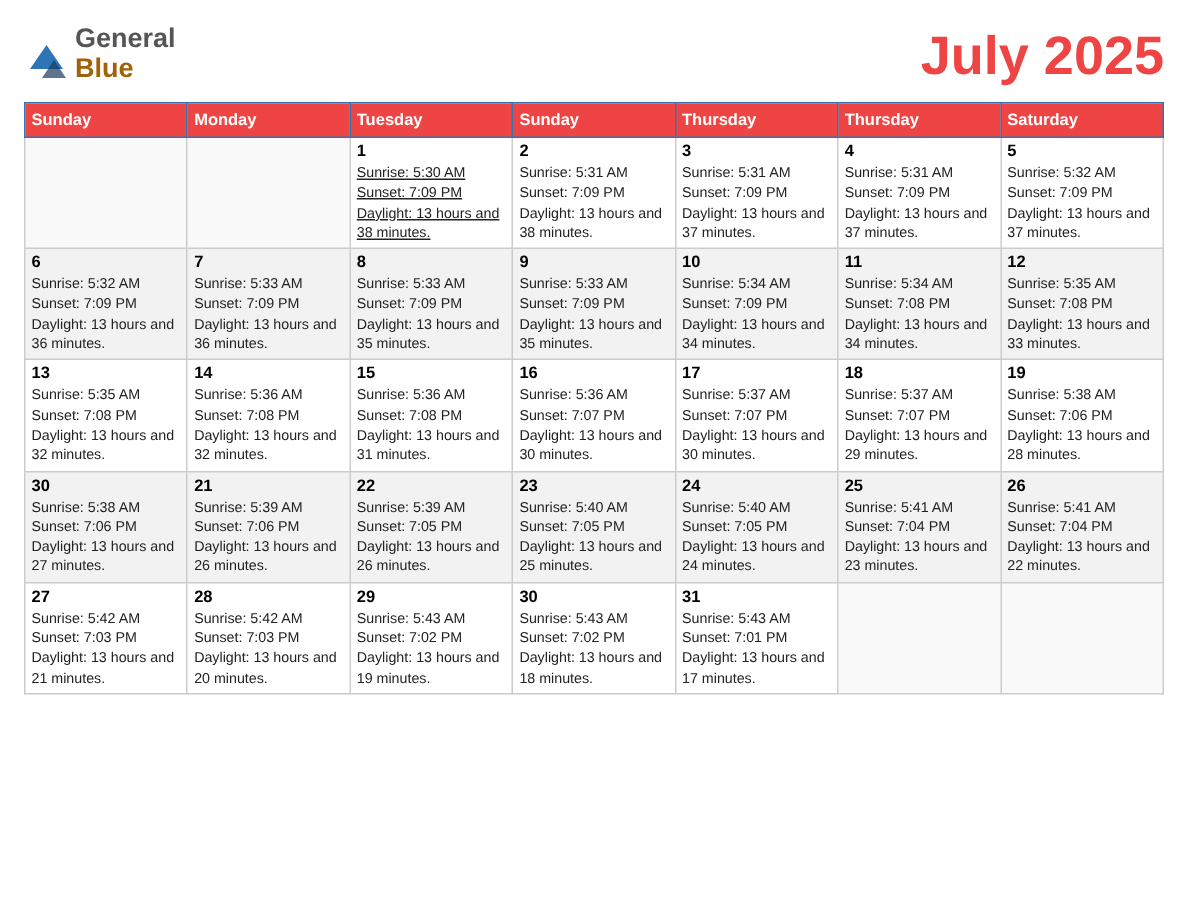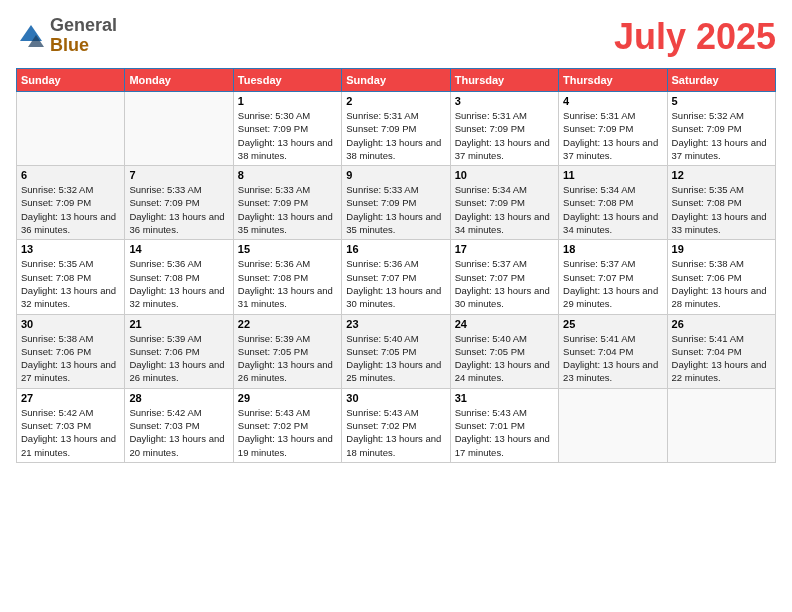--- a/index.html
+++ b/index.html
@@ -11,21 +11,21 @@
       padding: 16px;
     }
     .header {
       display: flex;
       justify-content: space-between;
       align-items: flex-start;
       margin-bottom: 10px;
     }
     .logo {
       display: flex;
-      align-items: center;
+      align-items: flex-end;
     }
     .logo-text {
       display: flex;
       flex-direction: column;
       font-size: 18px;
       font-weight: bold;
       line-height: 1.1;
     }
     .logo-general { color: #555; }
     .logo-blue { color: #a16207; }
@@ -115,21 +115,21 @@
         <th>Thursday</th>
         <th>Saturday</th>
       </tr>
   </thead>
   <tbody id="calendar-body">
   <tr>
         <td class="empty-cell"></td>
         <td class="empty-cell"></td>
         <td>
           <span class="day-number">1</span>
-          <div class="day-info" style="white-space: pre-line;">Sunrise: 5:30 AM
+          <div class="day-info" style="white-space: pre-line; text-decoration: underline;">Sunrise: 5:30 AM
 Sunset: 7:09 PM
 Daylight: 13 hours and 38 minutes.</div>
         </td>
         <td>
           <span class="day-number">2</span>
           <div class="day-info" style="white-space: pre-line;">Sunrise: 5:31 AM
 Sunset: 7:09 PM
 Daylight: 13 hours and 38 minutes.</div>
         </td>
         <td>

